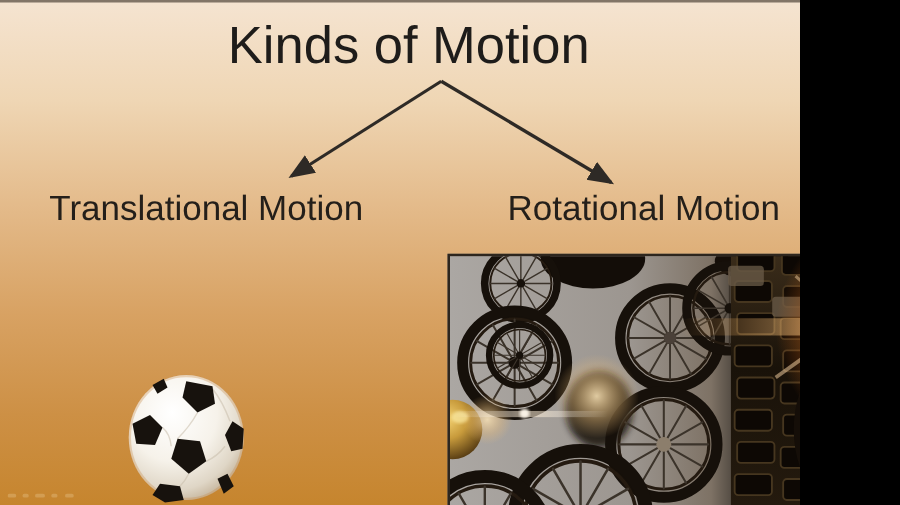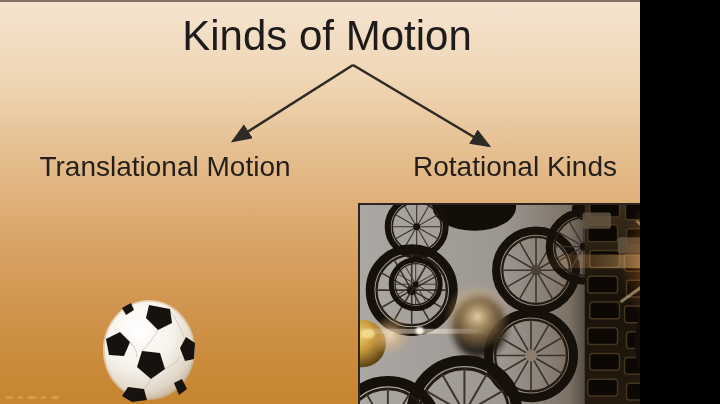--- a/index.html
+++ b/index.html
@@ -55,21 +55,21 @@
     </defs>
     <g>
       <path d="M353,65 L233,141" fill="none" stroke="#2E2A26" stroke-width="2.6" marker-end="url(#ah)"></path>
     </g>
     <g>
       <path d="M353,65 L489,146" fill="none" stroke="#2E2A26" stroke-width="2.6" marker-end="url(#ah)"></path>
     </g>
   </svg>
 
   <div class="branch-label label-left">Translational Motion</div>
-  <div class="branch-label label-right">Rotational Kinds</div>
+  <div class="branch-label label-right">Rotational Motion</div>
 
   <div class="ball">
     <svg viewBox="0 0 94 104" preserveAspectRatio="none">
       <defs>
         <radialGradient id="ballG" cx="38%" cy="30%" r="78%">
           <stop offset="0%" stop-color="#FFFFFF"></stop>
           <stop offset="50%" stop-color="#F6F2EA"></stop>
           <stop offset="80%" stop-color="#DFD6C6"></stop>
           <stop offset="100%" stop-color="#BCA98D"></stop>
         </radialGradient>

